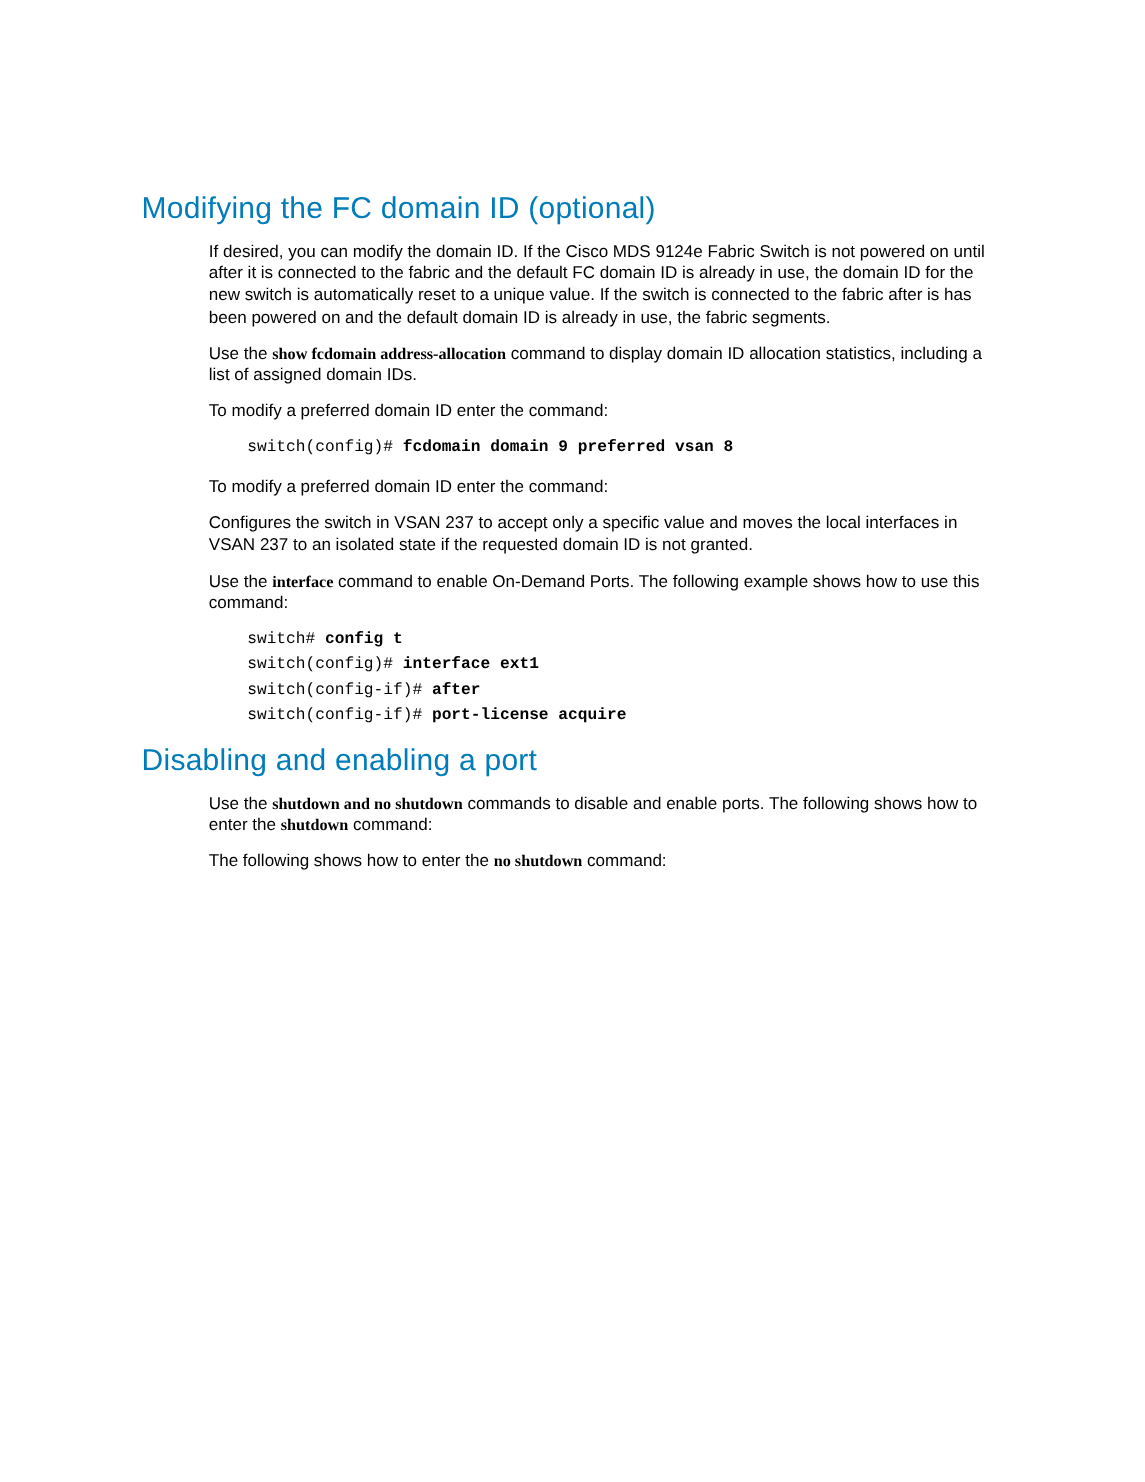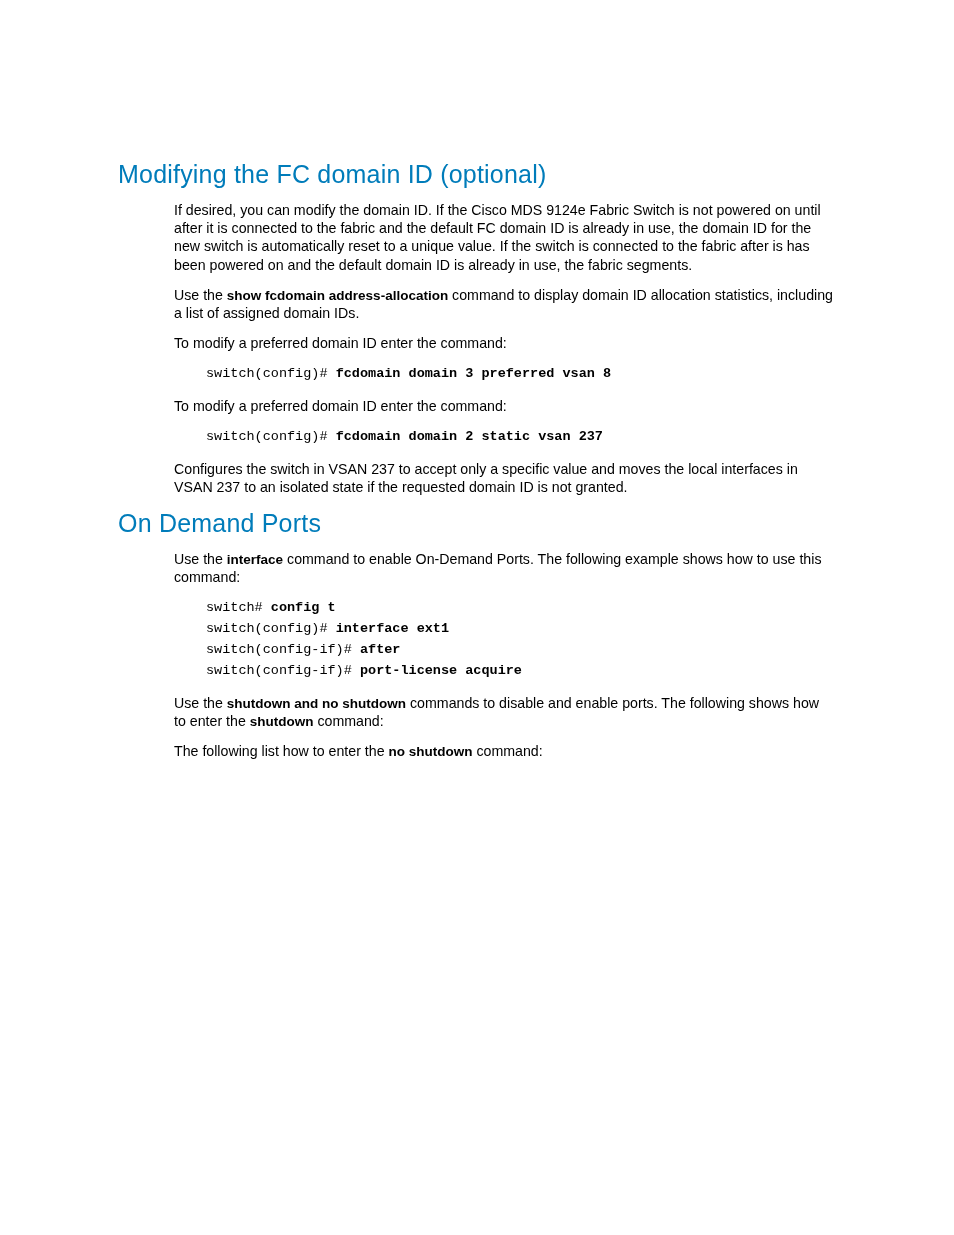--- a/index.html
+++ b/index.html
@@ -32,21 +32,21 @@
     margin-right: 11px;
   }
   p {
     font-size: 14.2px;
     line-height: 1.28;
     margin: 0 0 12px 0;
     font-weight: 400;
     color: #000;
   }
   .mono-bold {
-    font-family: Liberation Sans, sans-serif;
+    font-family: Liberation Serif, serif;
     font-weight: bold;
     font-size: 13.5px;
   }
   .code-block {
     margin: 0 0 12px 32px;
     font-family: "Courier New", Courier, monospace;
     font-size: 13.5px;
     line-height: 1.55;
     white-space: pre;
   }
@@ -70,40 +70,39 @@
 
 <div class="page">
 
   <h2 class="section">Modifying the FC domain ID (optional)</h2>
   <div class="body-col">
     <p>If desired, you can modify the domain ID. If the Cisco MDS 9124e Fabric Switch is not powered on until after it is connected to the fabric and the default FC domain ID is already in use, the domain ID for the new switch is automatically reset to a unique value. If the switch is connected to the fabric after is has been powered on and the default domain ID is already in use, the fabric segments.</p>
     <p>
       <span>Use the </span><span class="mono-bold">show fcdomain address-allocation</span><span> command to display domain ID allocation statistics, including a list of assigned domain IDs.</span>
     </p>
     <p>To modify a preferred domain ID enter the command:</p>
-    <div class="code-block"><span>switch(config)# </span><span class="b">fcdomain domain 3 preferred vsan 8</span></div>
+    <div class="code-block"><span>switch(config)# </span><span class="b">fcdomain domain 9 preferred vsan 8</span></div>
     <p>To modify a preferred domain ID enter the command:</p>
-    <div class="code-block"><span>switch(config)# </span><span class="b">fcdomain domain 2 static vsan 237</span></div>
     <p>Configures the switch in VSAN 237 to accept only a specific value and moves the local interfaces in VSAN 237 to an isolated state if the requested domain ID is not granted.</p>
   </div>
 
-  <h2 class="section section-gap">On Demand Ports</h2>
   <div class="body-col">
     <p>
       <span>Use the </span><span class="mono-bold">interface</span><span> command to enable On-Demand Ports. The following example shows how to use this command:</span>
     </p>
     <div class="code-block"><span>switch# </span><span class="b">config t</span>
 <span>switch(config)# </span><span class="b">interface ext1</span>
 <span>switch(config-if)# </span><span class="b">after</span>
 <span>switch(config-if)# </span><span class="b">port-license acquire</span></div>
   </div>
 
+  <h2 class="section section-gap">Disabling and enabling a port</h2>
   <div class="body-col">
     <p>
       <span>Use the </span><span class="mono-bold">shutdown and no shutdown</span><span> commands to disable and enable ports. The following shows how to enter the </span><span class="mono-bold">shutdown</span><span> command:</span>
     </p>
     <p>
-      <span>The following list how to enter the </span><span class="mono-bold">no shutdown</span><span> command:</span>
+      <span>The following shows how to enter the </span><span class="mono-bold">no shutdown</span><span> command:</span>
     </p>
   </div>
 
 
 </div>
 
 </body></html>

